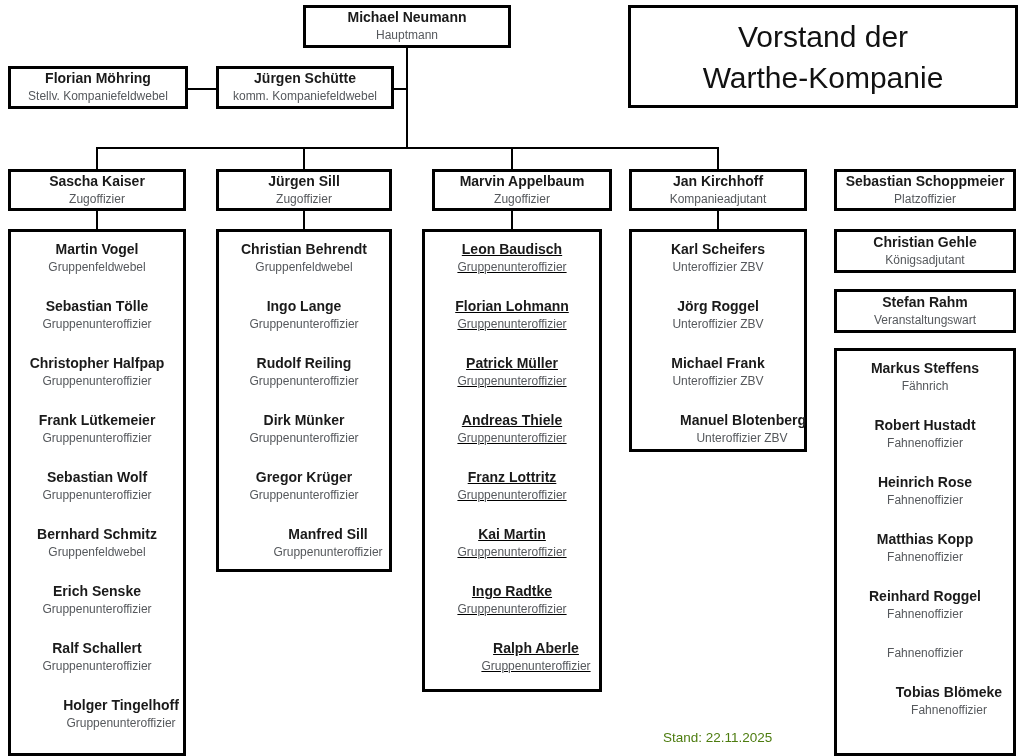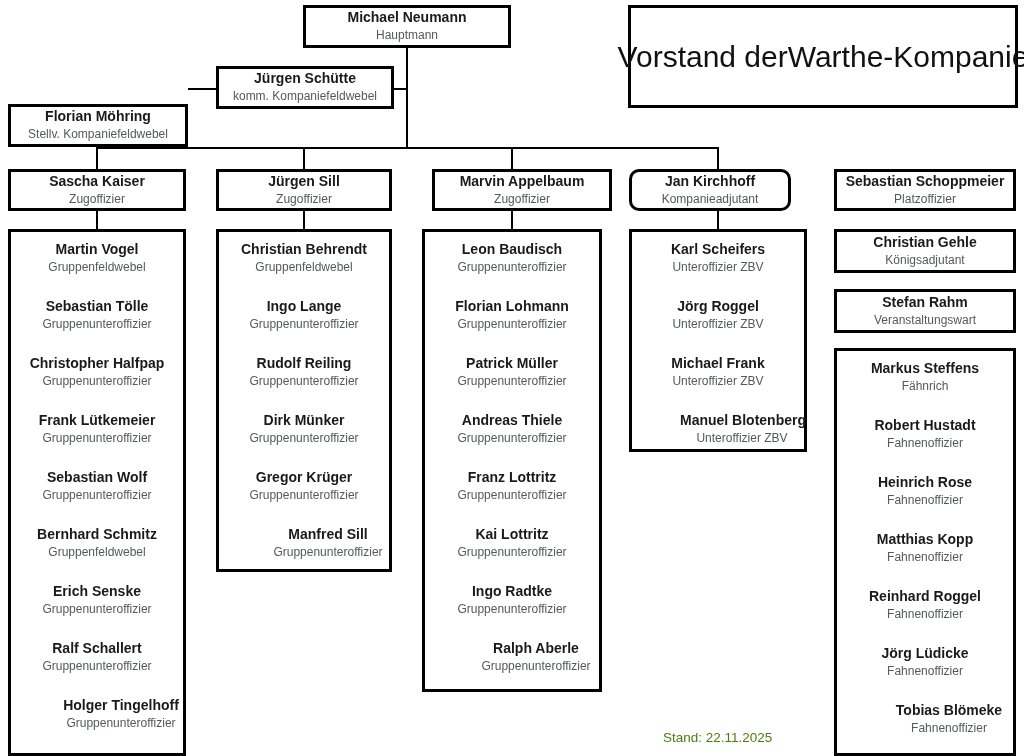--- a/index.html
+++ b/index.html
@@ -38,21 +38,21 @@
     font-weight: normal;
     color: #55585c;
     font-size: 12px;
     line-height: 19px;
     white-space: nowrap;
   }
 
   
   .title-box {
     display: flex;
-    flex-direction: row;
+    flex-direction: column;
     align-items: center;
     justify-content: center;
   }
   .title-line {
     font-size: 30px;
     line-height: 41px;
     color: #111111;
     font-weight: normal;
     white-space: nowrap;
   }
@@ -116,21 +116,21 @@
   <div class="ln lnv" style="left:96px; top:211px; height:18px;"></div>
   <div class="ln lnv" style="left:303px; top:211px; height:18px;"></div>
   <div class="ln lnv" style="left:511px; top:211px; height:18px;"></div>
   <div class="ln lnv" style="left:717px; top:211px; height:18px;"></div>
 
   <div class="box card" style="left:303px; top:5px; width:208px; height:43px;">
     <div class="nm">Michael Neumann</div>
     <div class="rk">Hauptmann</div>
   </div>
 
-  <div class="box card" style="left:8px; top:66px; width:180px; height:43px;margin-top:38px;">
+  <div class="box card" style="left:8px; top:66px; width:180px; height:43px;">
     <div class="nm">Florian Möhring</div>
     <div class="rk">Stellv. Kompaniefeldwebel</div>
   </div>
 
   <div class="box card" style="left:216px; top:66px; width:178px; height:43px;">
     <div class="nm">Jürgen Schütte</div>
     <div class="rk">komm. Kompaniefeldwebel</div>
   </div>
 
   <div class="box card" style="left:8px; top:169px; width:178px; height:42px;">
@@ -138,21 +138,21 @@
     <div class="rk">Zugoffizier</div>
   </div>
   <div class="box card" style="left:216px; top:169px; width:176px; height:42px;">
     <div class="nm">Jürgen Sill</div>
     <div class="rk">Zugoffizier</div>
   </div>
   <div class="box card" style="left:422px; top:169px; width:180px; height:42px;margin-left:10px;">
     <div class="nm">Marvin Appelbaum</div>
     <div class="rk">Zugoffizier</div>
   </div>
-  <div class="box card" style="left:629px; top:169px; width:162px; height:42px;border-radius:10px;">
+  <div class="box card" style="left:629px; top:169px; width:178px; height:42px;">
     <div class="nm">Jan Kirchhoff</div>
     <div class="rk">Kompanieadjutant</div>
   </div>
   <div class="box card" style="left:834px; top:169px; width:182px; height:42px;">
     <div class="nm">Sebastian Schoppmeier</div>
     <div class="rk">Platzoffizier</div>
   </div>
 
   <div class="box col" style="left:8px; top:229px; width:178px; height:527px;">
     <div class="entry">
@@ -213,21 +213,21 @@
     <div class="entry">
       <div class="nm">Gregor Krüger</div>
       <div class="rk">Gruppenunteroffizier</div>
     </div>
     <div class="entry">
       <div class="nm">Manfred Sill</div>
       <div class="rk">Gruppenunteroffizier</div>
     </div>
   </div>
 
-  <div class="box col" style="left:422px; top:229px; width:180px; height:463px;">
+  <div class="box col" style="left:422px; top:229px; width:180px; height:463px;text-decoration:underline;">
     <div class="entry">
       <div class="nm">Leon Baudisch</div>
       <div class="rk">Gruppenunteroffizier</div>
     </div>
     <div class="entry">
       <div class="nm">Florian Lohmann</div>
       <div class="rk">Gruppenunteroffizier</div>
     </div>
     <div class="entry">
       <div class="nm">Patrick Müller</div>
@@ -235,21 +235,21 @@
     </div>
     <div class="entry">
       <div class="nm">Andreas Thiele</div>
       <div class="rk">Gruppenunteroffizier</div>
     </div>
     <div class="entry">
       <div class="nm">Franz Lottritz</div>
       <div class="rk">Gruppenunteroffizier</div>
     </div>
     <div class="entry">
-      <div class="nm">Kai Lottritz</div>
+      <div class="nm">Kai Martin</div>
       <div class="rk">Gruppenunteroffizier</div>
     </div>
     <div class="entry">
       <div class="nm">Ingo Radtke</div>
       <div class="rk">Gruppenunteroffizier</div>
     </div>
     <div class="entry">
       <div class="nm">Ralph Aberle</div>
       <div class="rk">Gruppenunteroffizier</div>
     </div>
@@ -299,21 +299,20 @@
     </div>
     <div class="entry">
       <div class="nm">Matthias Kopp</div>
       <div class="rk">Fahnenoffizier</div>
     </div>
     <div class="entry">
       <div class="nm">Reinhard Roggel</div>
       <div class="rk">Fahnenoffizier</div>
     </div>
     <div class="entry">
-      <div class="nm">Jörg Lüdicke</div>
       <div class="rk">Fahnenoffizier</div>
     </div>
     <div class="entry">
       <div class="nm">Tobias Blömeke</div>
       <div class="rk">Fahnenoffizier</div>
     </div>
   </div>
 
   <div class="stamp" style="left:663px; top:730px;">Stand: 22.11.2025</div>
 

